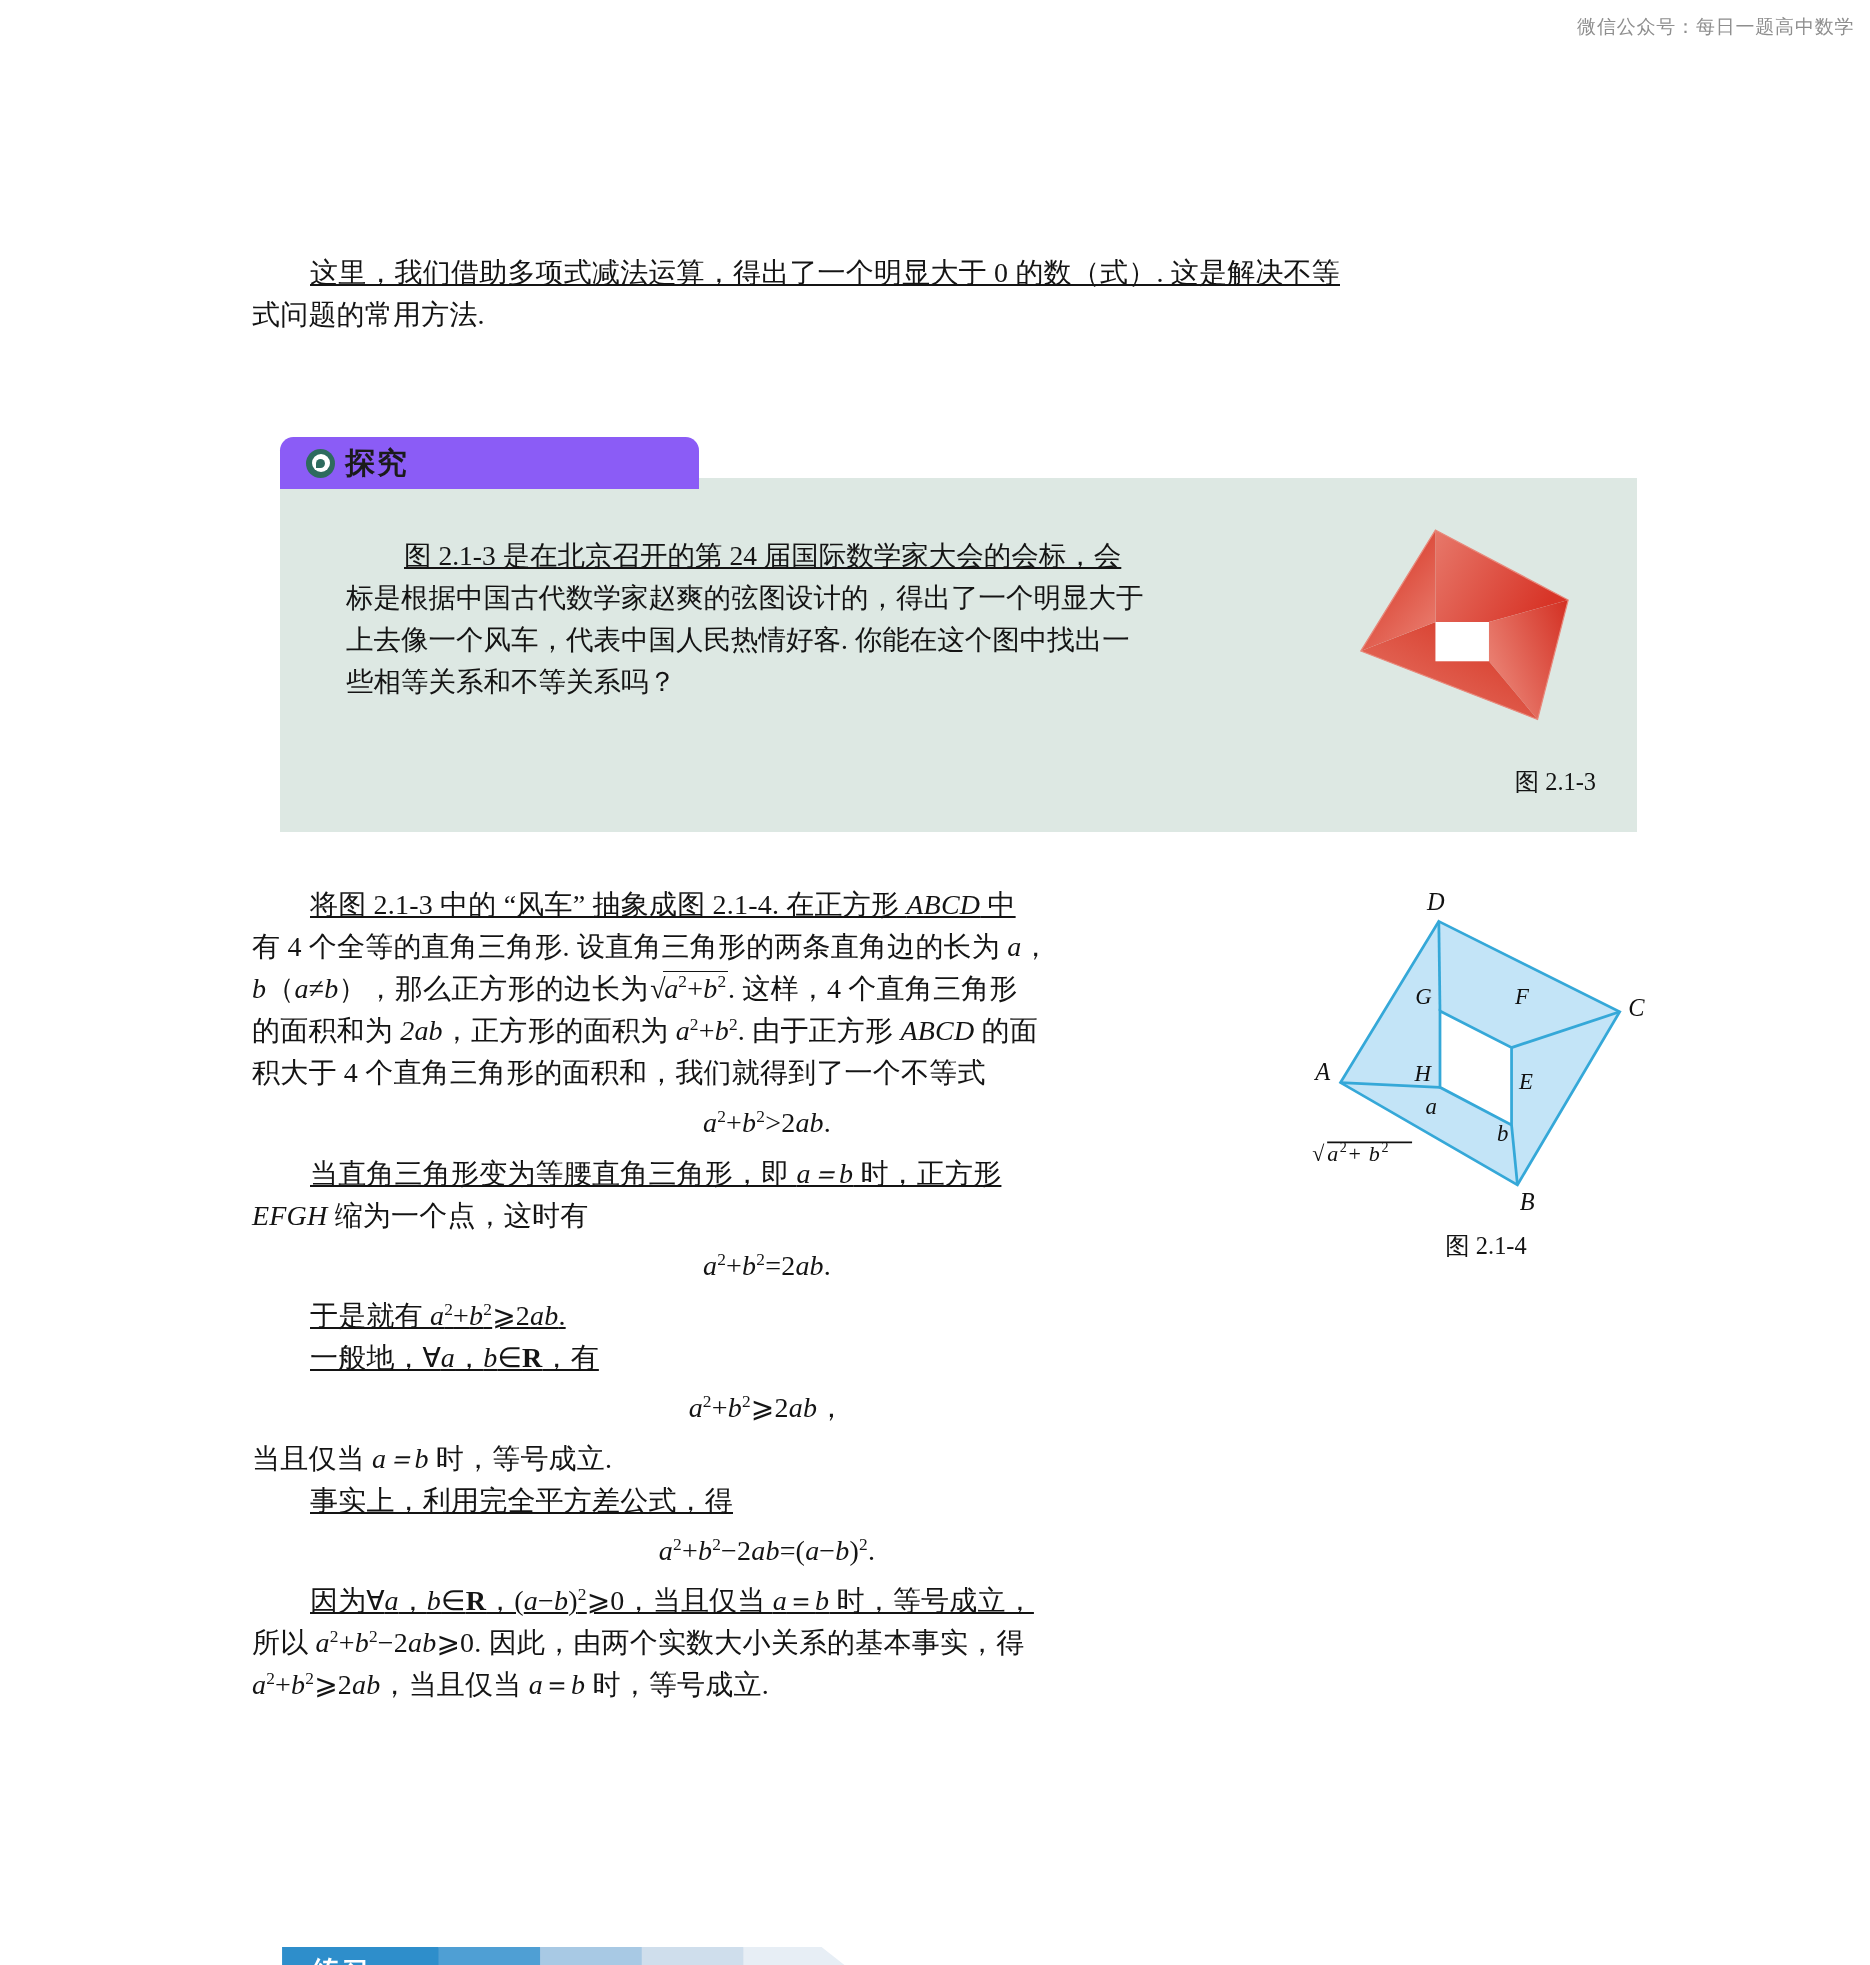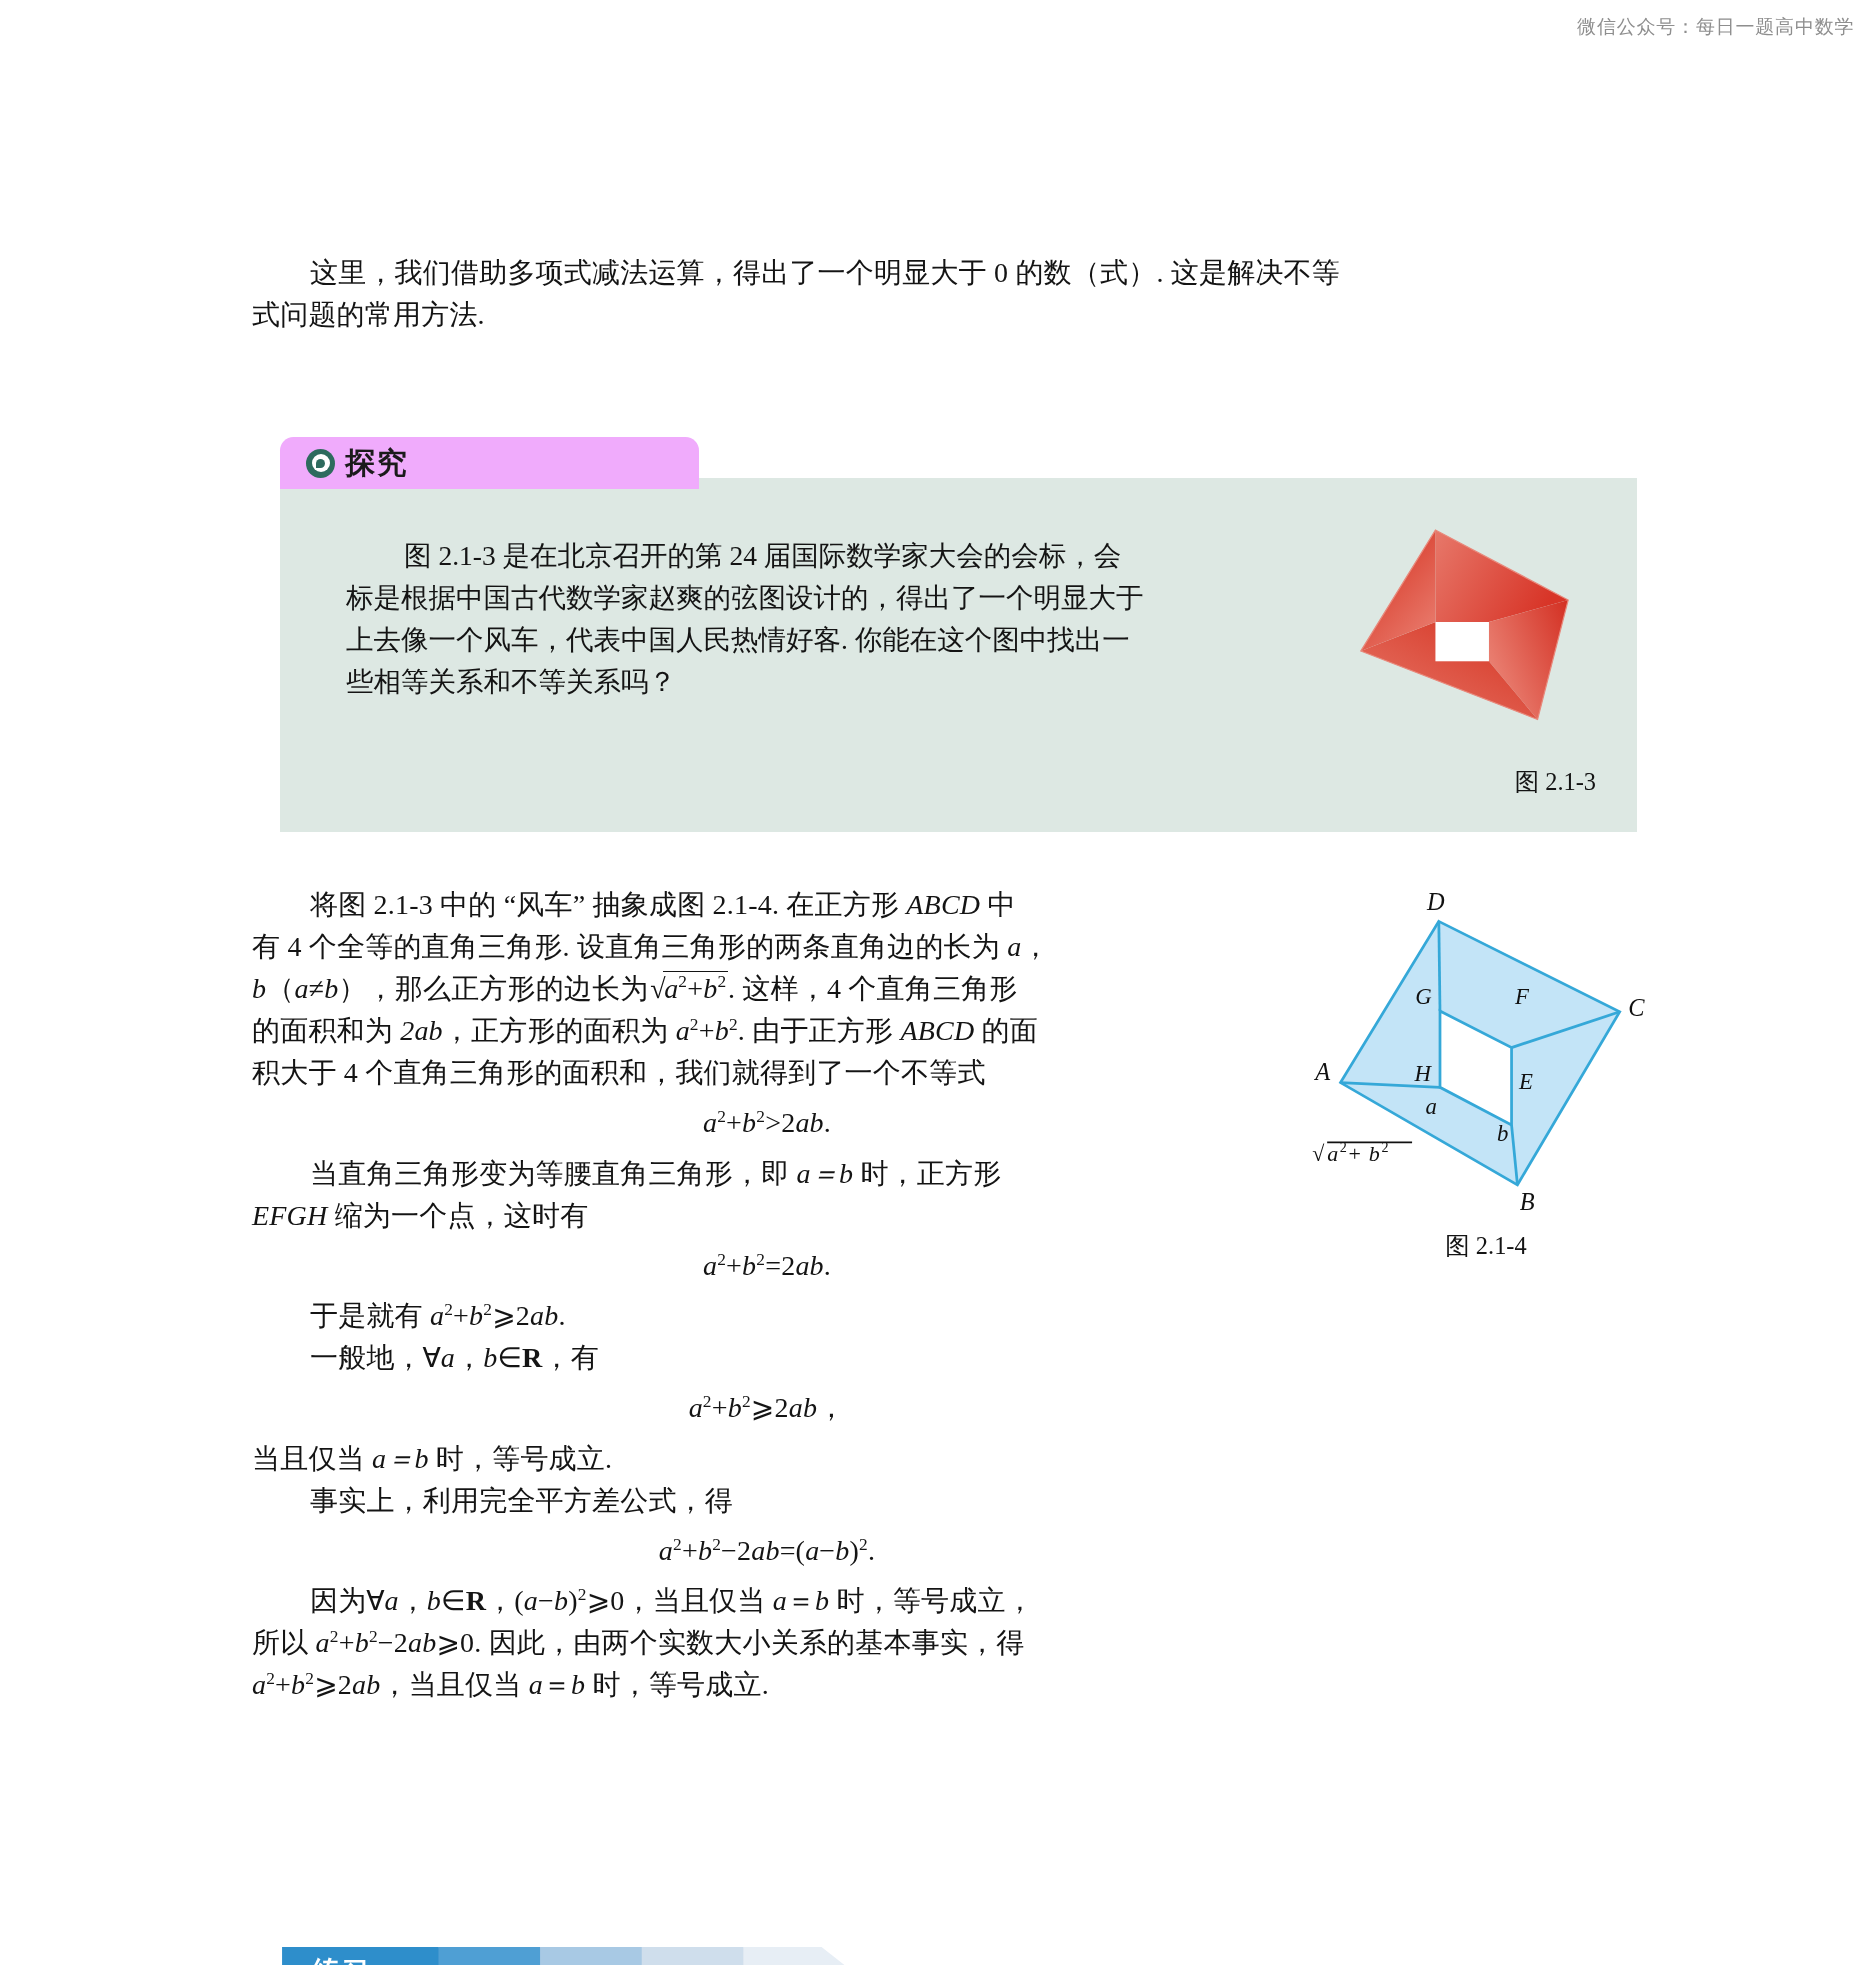--- a/index.html
+++ b/index.html
@@ -20,21 +20,21 @@
     font-size:19px; color:#8e8e8e; letter-spacing:0.8px;
     white-space:nowrap;
   }
 
   
   .body-text {
     font-size:28px;
     line-height:42px;
     letter-spacing:0.2px;
   }
-  .indent { text-indent:58px; }
+  .indent { text-indent:58px;text-decoration:underline; }
   .mi { font-style:italic; font-family:"Liberation Serif", serif; }
   .mb { font-weight:bold; font-style:normal; }
   sup.e { font-size:0.62em; vertical-align:super; line-height:0; }
   .sqrt {
     display:inline-block;
     position:relative;
     padding-left:1.6px;
   }
   .sqrt > .rad { font-size:1.0em; }
   .sqrt > .arg {
@@ -48,21 +48,21 @@
 
   
   #explore-box {
     position:absolute; left:280px; top:478px;
     width:1357px; height:354px;
     background:#dde8e3;
   }
   #explore-tab {
     position:absolute; left:280px; top:437px;
     width:419px; height:52px;
-    background:#f0abfc;
+    background:#8b5cf6;
     border-radius:13.4px 13.4px 0 0;
     display:flex; align-items:center;
   }
   #explore-tab .tab-icon {
     width:29px; height:29px; margin-left:26px; margin-right:10.2px;
     border-radius:50%;
     background:#2e6b5e;
     position:relative;
     display:flex; align-items:center; justify-content:center;
   }

